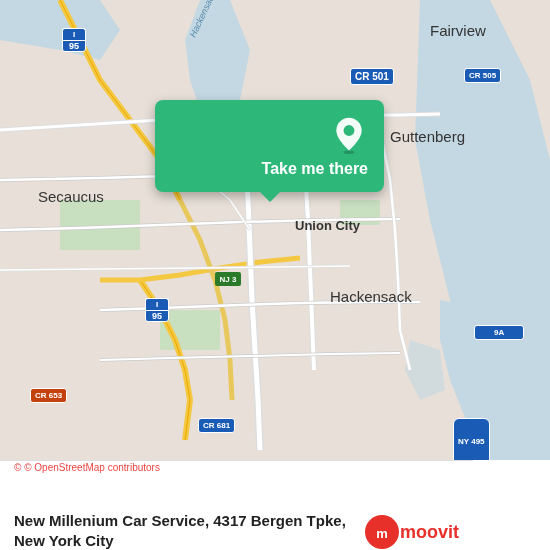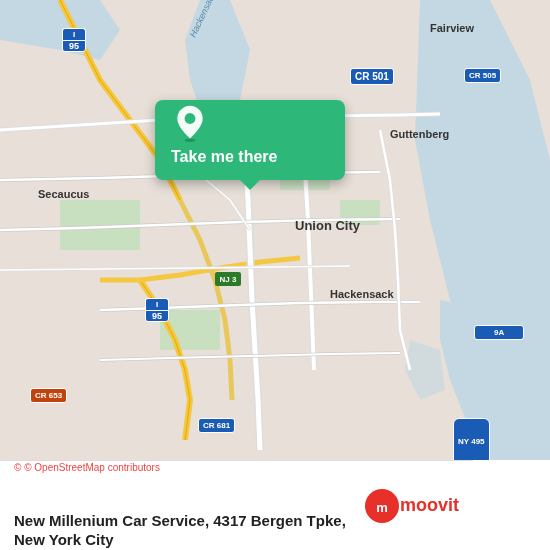--- a/index.html
+++ b/index.html
@@ -25,27 +25,27 @@
       height: 100%;
       position: absolute;
       top: 0; left: 0;
     }
 
     
     .callout {
       position: absolute;
       top: 100px;
       left: 155px;
-      width: 190px;
+      width: 229px;
       background: #2db87a;
       border-radius: 8px;
-      padding: 4px 16px 14px;
+      padding: 16px 16px 14px;
       display: flex;
       flex-direction: column;
-      align-items: flex-start;
+      align-items: flex-end;
       box-shadow: 0 4px 12px rgba(0,0,0,0.3);
       cursor: pointer;
       z-index: 10;
     }
 
     .callout::after {
       content: '';
       position: absolute;
       bottom: -10px;
       left: 50%;
@@ -68,21 +68,21 @@
       text-align: center;
       white-space: nowrap;
     }
 
     
     #bottom-bar {
       width: 473px;
       height: 90px;
       background: #ffffff;
       display: flex;
-      align-items: center;
+      align-items: flex-end;
       padding: 0 14px;
       border-top: 1px solid #ddd;
     }
 
     .bottom-info {
       flex: 1;
     }
 
     .osm-credit {
       font-size: 10px;
@@ -110,23 +110,23 @@
 
     .moovit-text {
       font-size: 18px;
       font-weight: bold;
       color: #e8302a;
     }
 
     
     .map-label {
       position: absolute;
-      font-size: 11px;
+      font-size: 15px;
       color: #333;
-      font-weight: 700;
+      font-weight: 400;
       pointer-events: none;
     }
 
     .map-label-lg {
       font-size: 13px;
       font-weight: 600;
     }
   </style>
 </head>
 <body>

